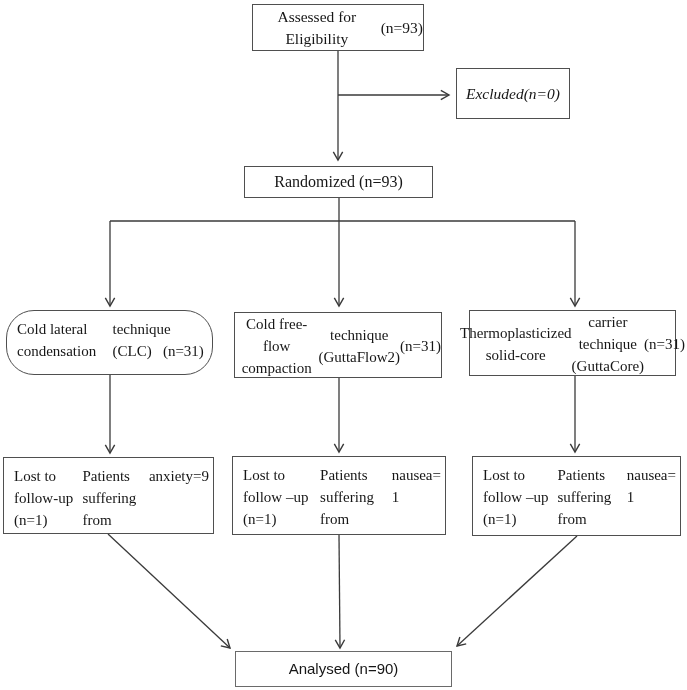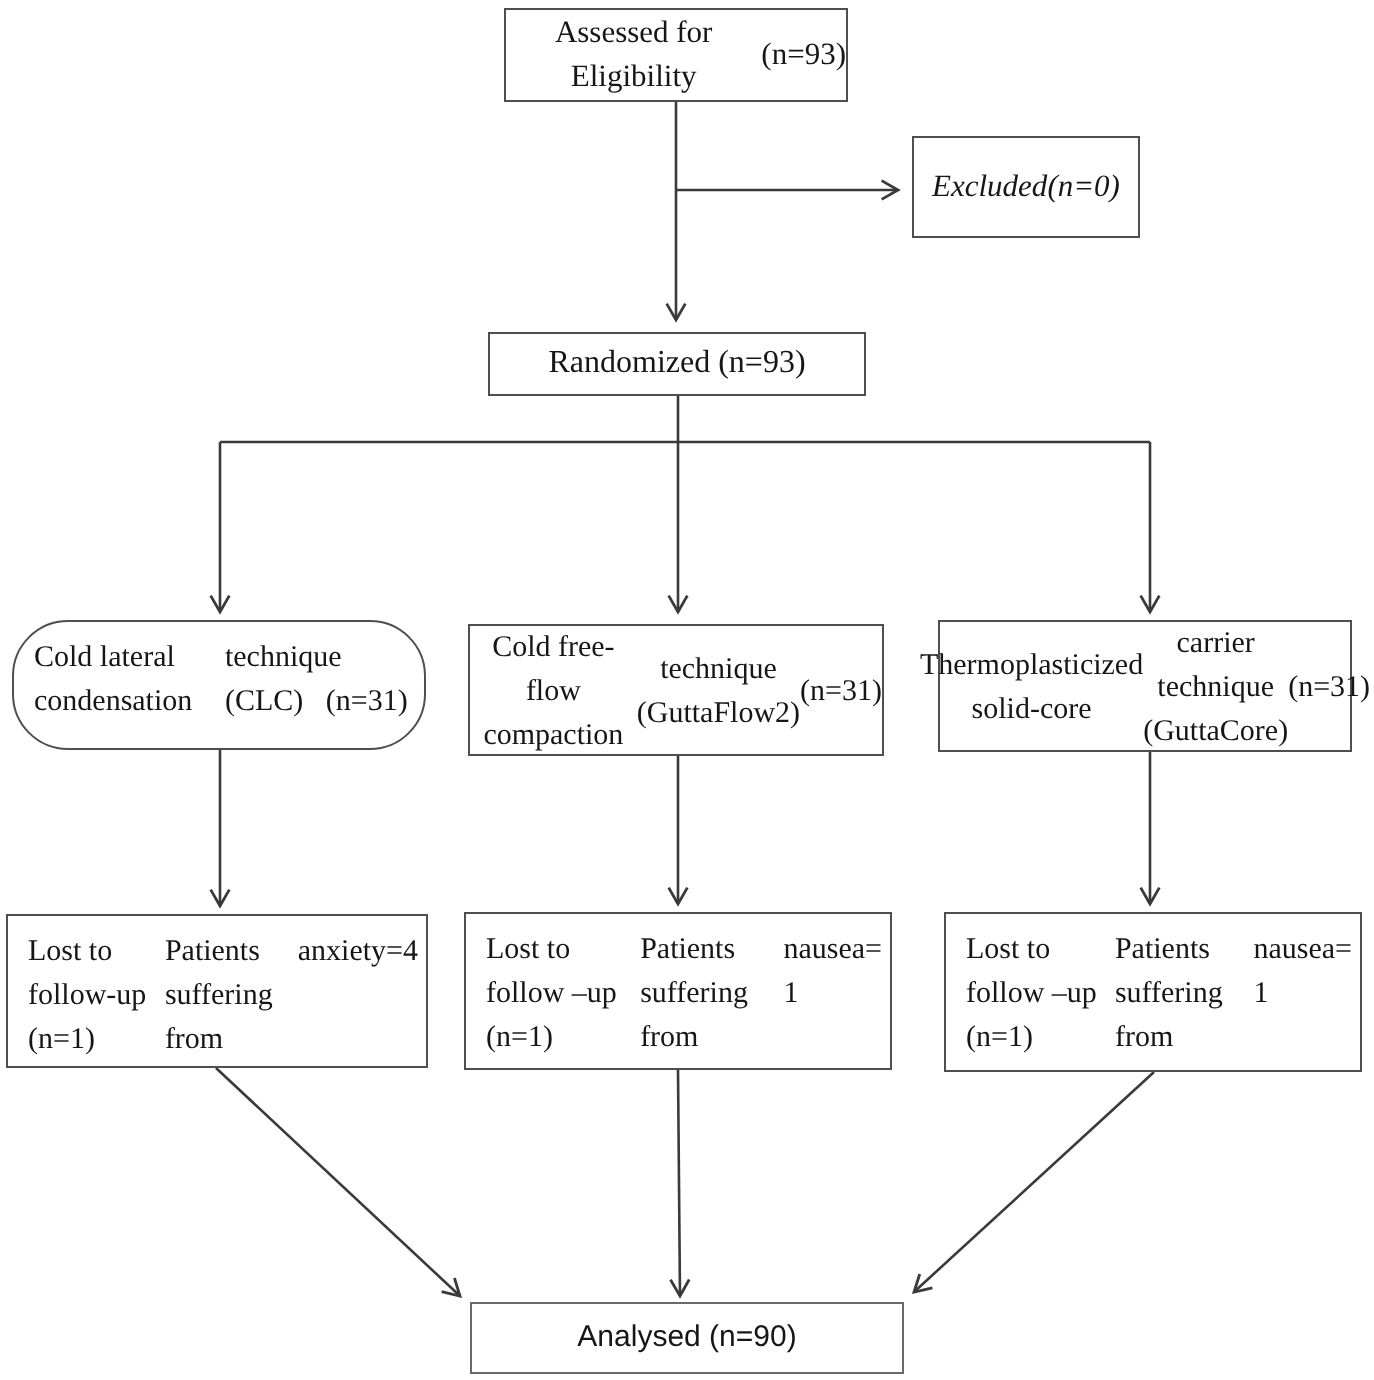--- a/index.html
+++ b/index.html
@@ -116,21 +116,21 @@
 
   <div class="box box-arm-guttacore center-text">
     <span class="ln">Thermoplasticized solid-core</span>
     <span class="ln">carrier technique (GuttaCore)</span>
     <span class="ln">(n=31)</span>
   </div>
 
   <div class="box box-lost-clc left-text">
     <span class="ln">Lost to follow-up (n=1)</span>
     <span class="ln">Patients suffering from</span>
-    <span class="ln">anxiety=4</span>
+    <span class="ln">anxiety=9</span>
   </div>
 
   <div class="box box-lost-guttaflow left-text">
     <span class="ln">Lost to follow –up (n=1)</span>
     <span class="ln">Patients suffering from</span>
     <span class="ln">nausea= 1</span>
   </div>
 
   <div class="box box-lost-guttacore left-text">
     <span class="ln">Lost to follow –up (n=1)</span>

